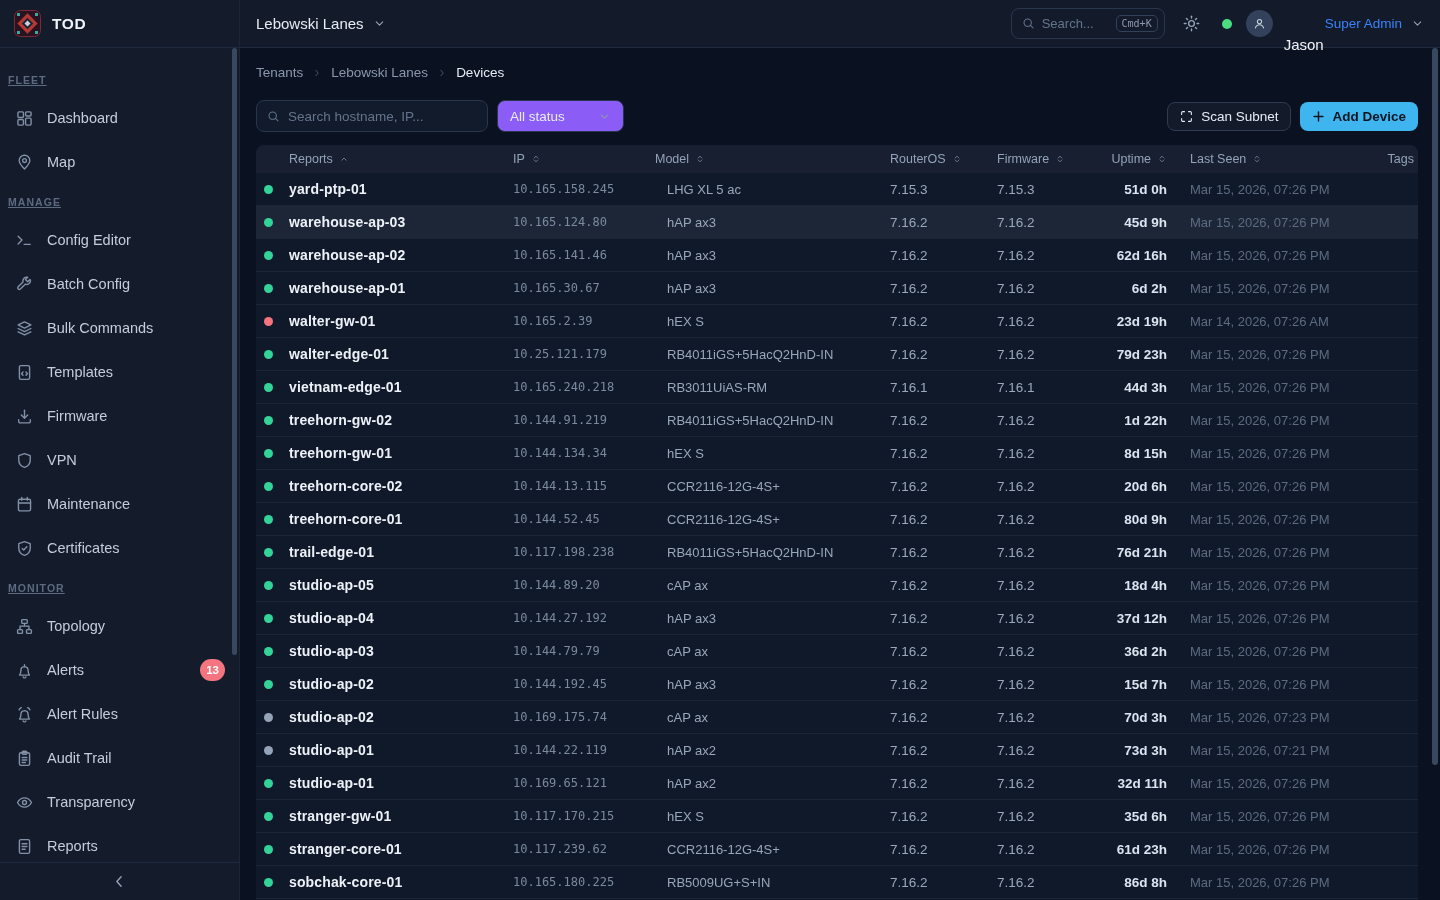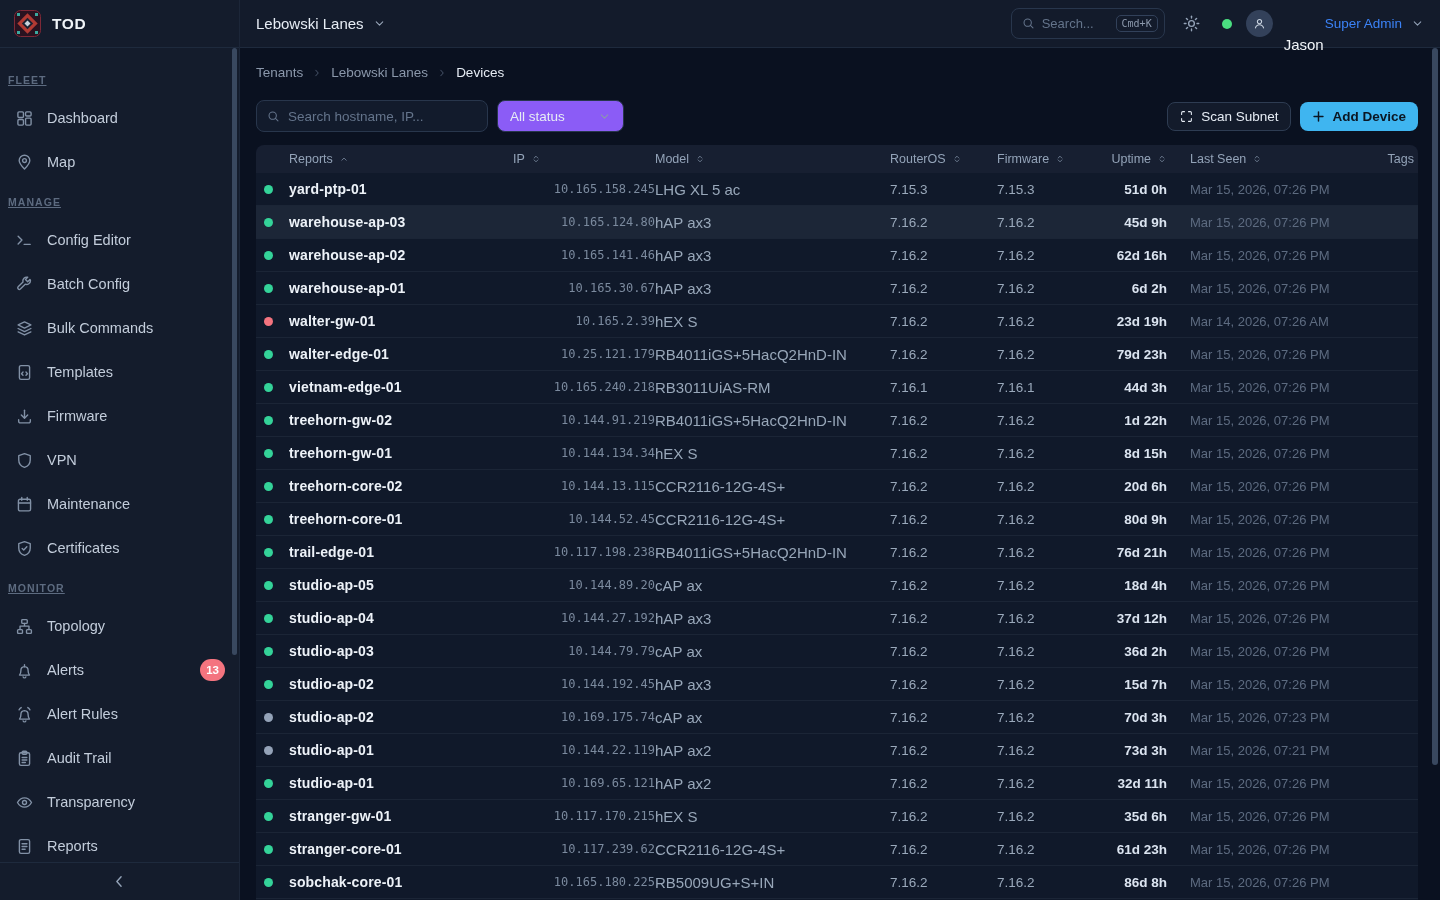--- a/index.html
+++ b/index.html
@@ -68,22 +68,22 @@
   .th-last { padding-left:23px; }
   .th-tags { justify-content:flex-end; padding-right:4px; cursor:default; }
   .trow { height:33px; background:#10192a; border-bottom:1px solid #1b2536; cursor:pointer; }
   .trow.selected { background:#1c2637; }
   .c-host { display:flex; align-items:center; gap:16px; padding-left:8px; min-width:0; }
   .dot { width:9px; height:9px; border-radius:50%; flex-shrink:0; }
   .dot-online { background:#34d399; }
   .dot-offline { background:#f4747f; }
   .dot-unknown { background:#94a3b8; }
   .hostname { color:#edf2f8; font-size:14px; font-weight:bold; letter-spacing:.01em; white-space:nowrap; }
-  .c-ip { font-family:"DejaVu Sans Mono", monospace; font-size:12px; color:#7b8a9e; white-space:nowrap;text-align:right; }
-  .c-model { color:#98a7b9; font-size:15px; white-space:nowrap; }
+  .c-ip { font-family:"DejaVu Sans Mono", monospace; font-size:12px; color:#7b8a9e; white-space:nowrap; }
+  .c-model { color:#98a7b9; font-size:13px; white-space:nowrap;margin-left:12px; }
   .c-ver { color:#9aa9bb; font-size:13.5px; }
   .c-uptime { color:#dbe4f0; font-size:13.5px; font-weight:bold; text-align:right; white-space:nowrap; }
   .c-last { color:#5d6b80; font-size:13px; padding-left:23px; white-space:nowrap; }
   .c-tags { text-align:right; padding-right:20px; color:#8b98ab; font-size:13px; }
   .trow.ghost { border-bottom:none; }
 
   .main-thumb { position:fixed; right:2px; top:48px; width:6px; height:717px; border-radius:3px; background:#39485f; }
 </style>
 </head>
 <body>

